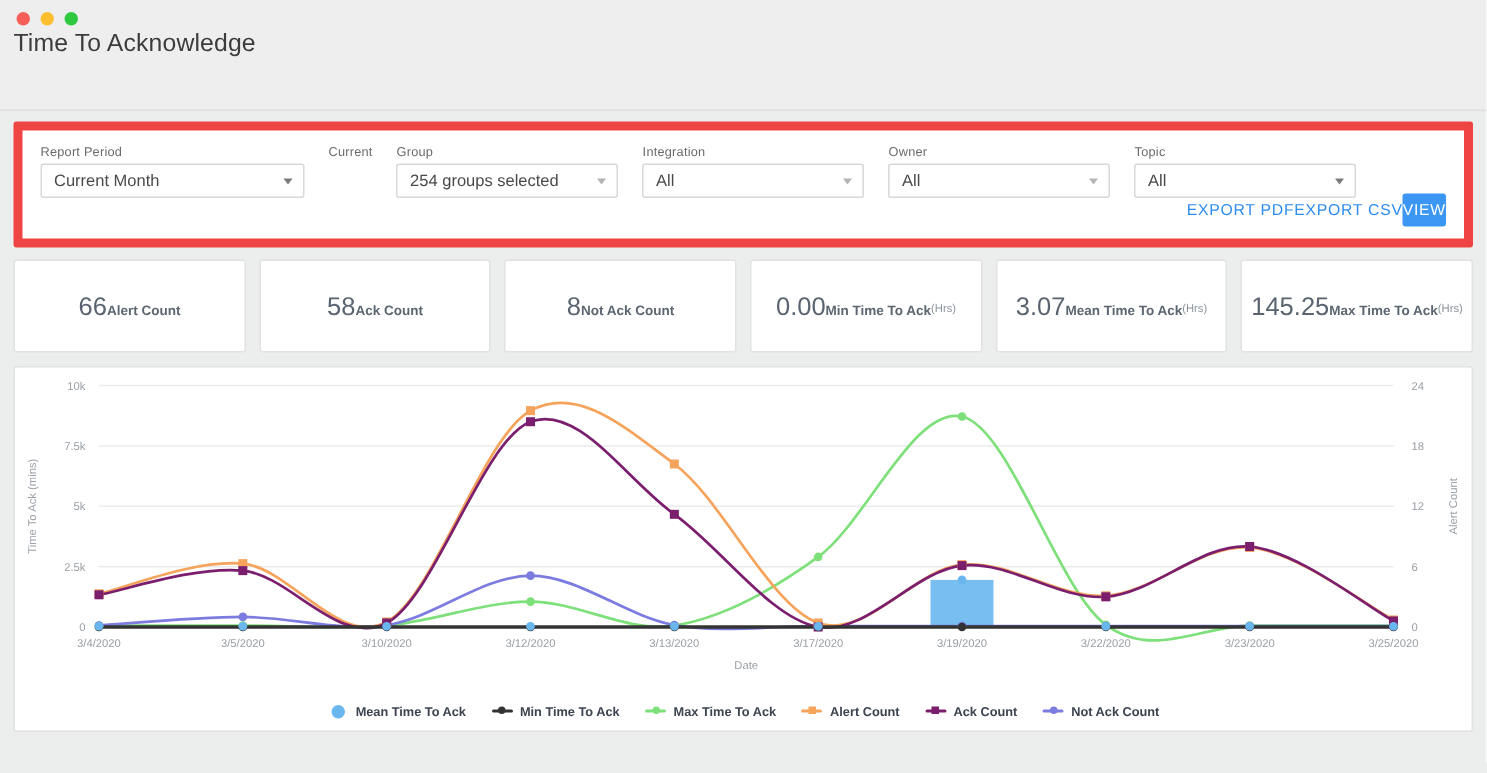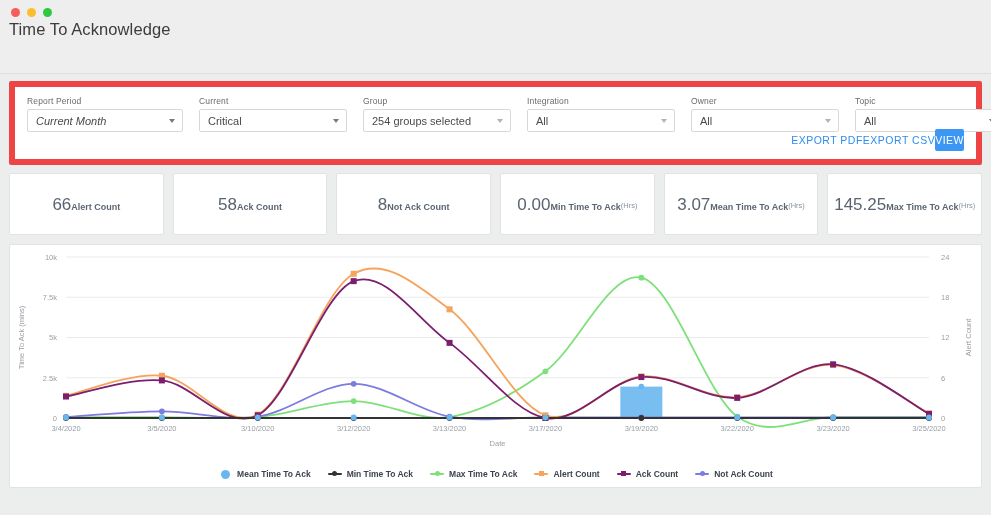--- a/index.html
+++ b/index.html
@@ -90,21 +90,21 @@
   .caret {
     position: absolute; right: 7px; top: 50%;
     transform: translateY(-50%);
     width: 0; height: 0;
     border-left: 3.2px solid transparent;
     border-right: 3.2px solid transparent;
     border-top: 4.2px solid #7a7a7a;
   }
   .caret.light { border-top-color: #b4b4b4; }
 
-  .w-report { width: 156px; font-style: italic; }
+  .w-report { width: 176px; }
   .w-priority { width: 148px; }
   .w-group { width: 148px; }
   .w-integration { width: 148px; }
   .w-owner { width: 148px; }
   .w-topic { width: 148px; }
 
   .filter-actions {
     position: absolute;
     right: 12px; bottom: 8px;
     display: flex; align-items: center; 
@@ -253,24 +253,20 @@
         <div class="filter">
           <div class="filter-label">Report Period</div>
           <div class="select w-report">
             <span>Current Month</span>
             <span class="caret"></span>
           </div>
         </div>
 
         <div class="filter">
           <div class="filter-label">Current</div>
-          <div class="select w-priority">
-            <span>Critical</span>
-            <span class="caret"></span>
-          </div>
         </div>
 
         <div class="filter">
           <div class="filter-label">Group</div>
           <div class="select w-group">
             <span>254 groups selected</span>
             <span class="caret light"></span>
           </div>
         </div>
 

